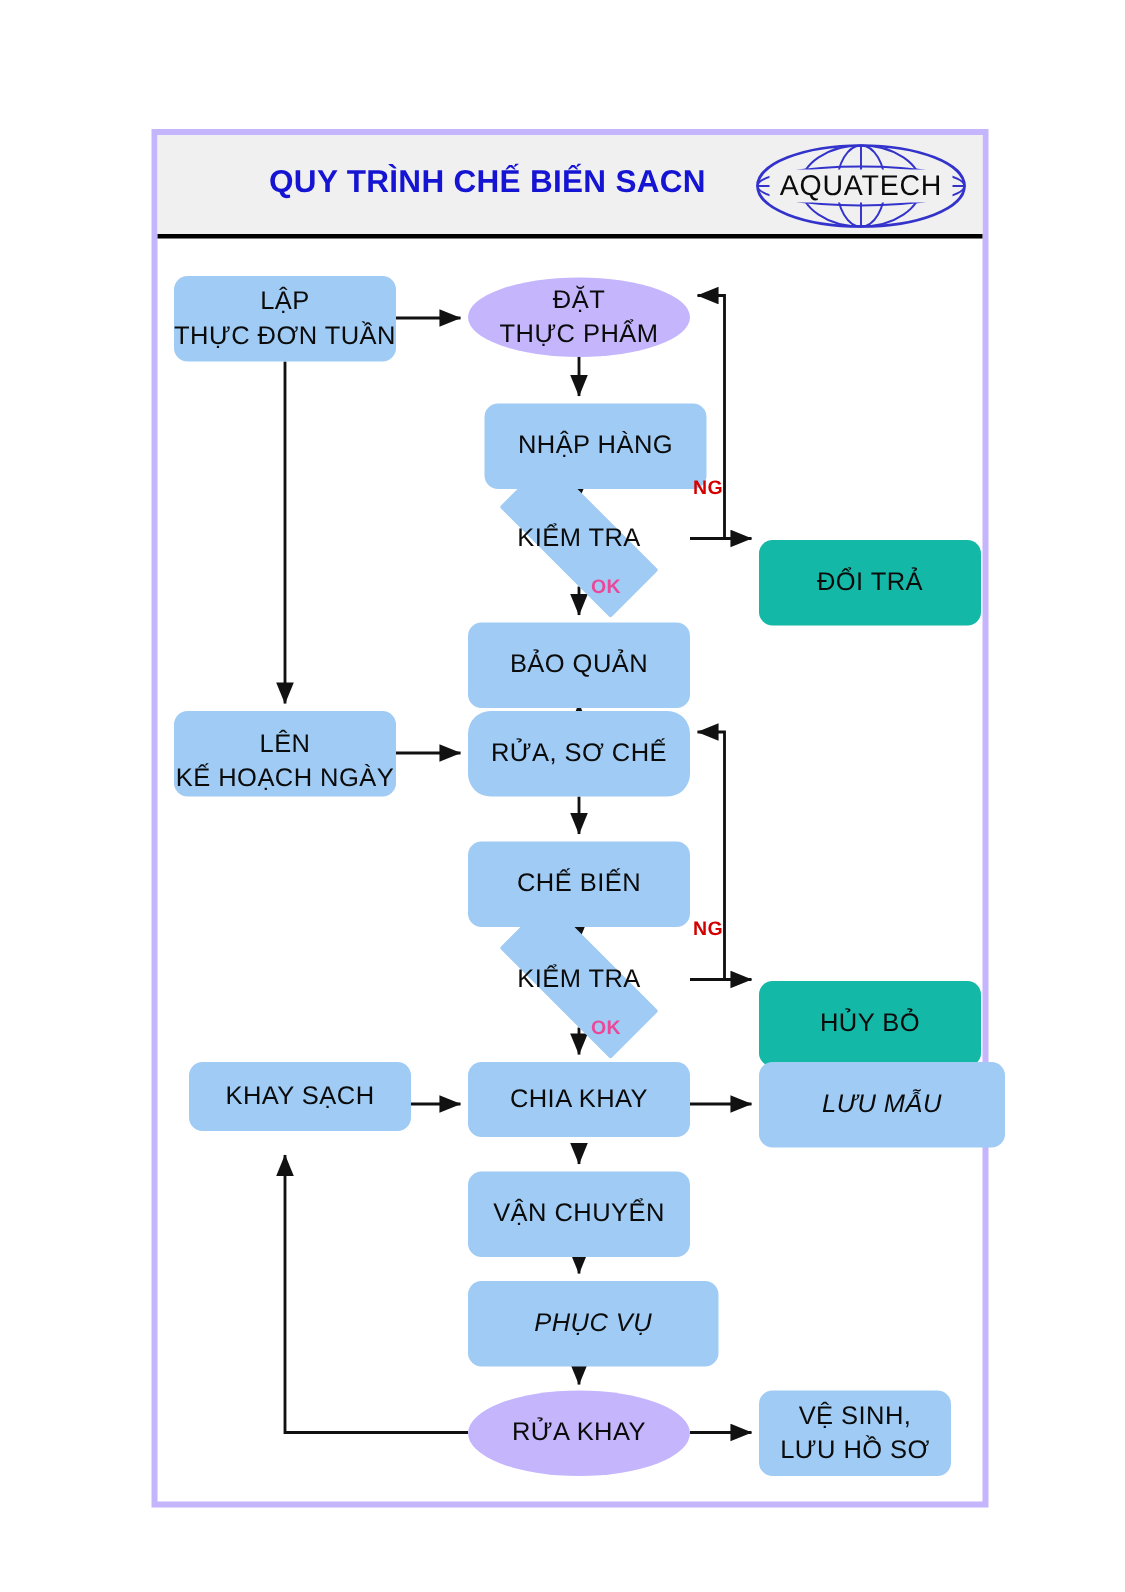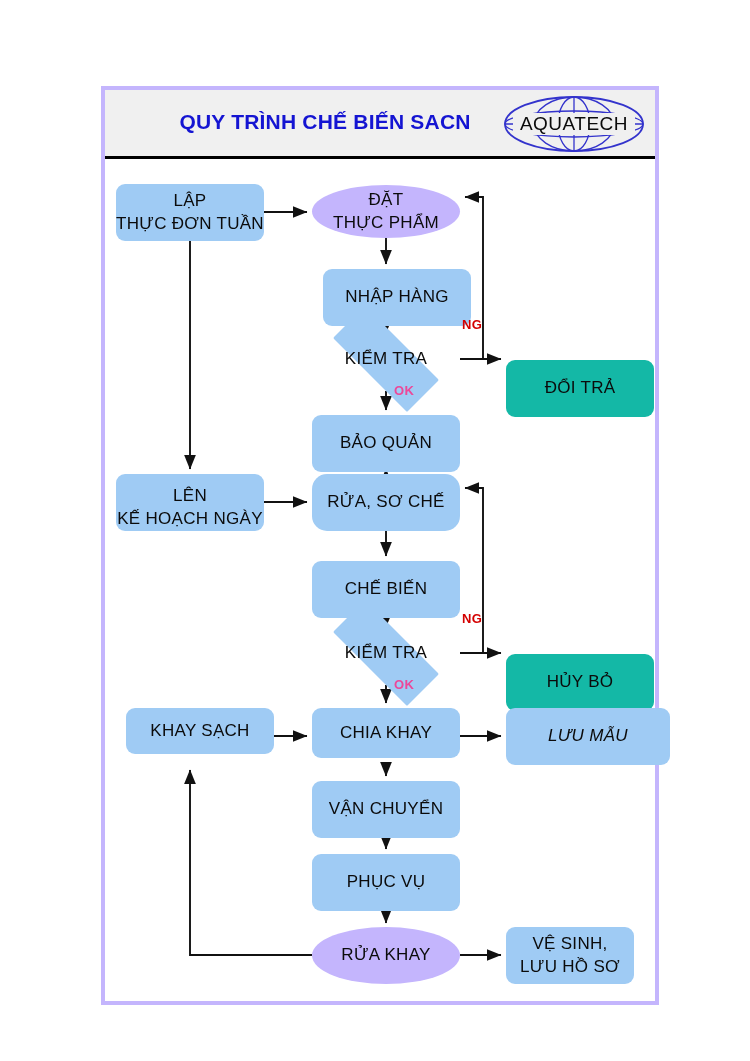--- a/index.html
+++ b/index.html
@@ -266,21 +266,21 @@
     </div>
 
     <div class="node shape-box" style="left:401px; top:549px; width:164px; height:57px;font-style:italic;">
       <span>LƯU MẪU</span>
     </div>
 
     <div class="node shape-box" style="left:207px; top:622px; width:148px; height:57px;">
       <span>VẬN CHUYỂN</span>
     </div>
 
-    <div class="node shape-box" style="left:207px; top:695px; width:148px; height:57px;">
+    <div class="node shape-box" style="left:207px; top:695px; width:167px; height:57px;font-style:italic;">
       <span>PHỤC VỤ</span>
     </div>
 
     <div class="node shape-ellipse" style="left:207px; top:768px; width:148px; height:57px;">
       <span>RỬA KHAY</span>
     </div>
 
     <div class="node shape-box" style="left:401px; top:768px; width:128px; height:57px;">
       <span>VỆ SINH,
 LƯU HỒ SƠ</span>

